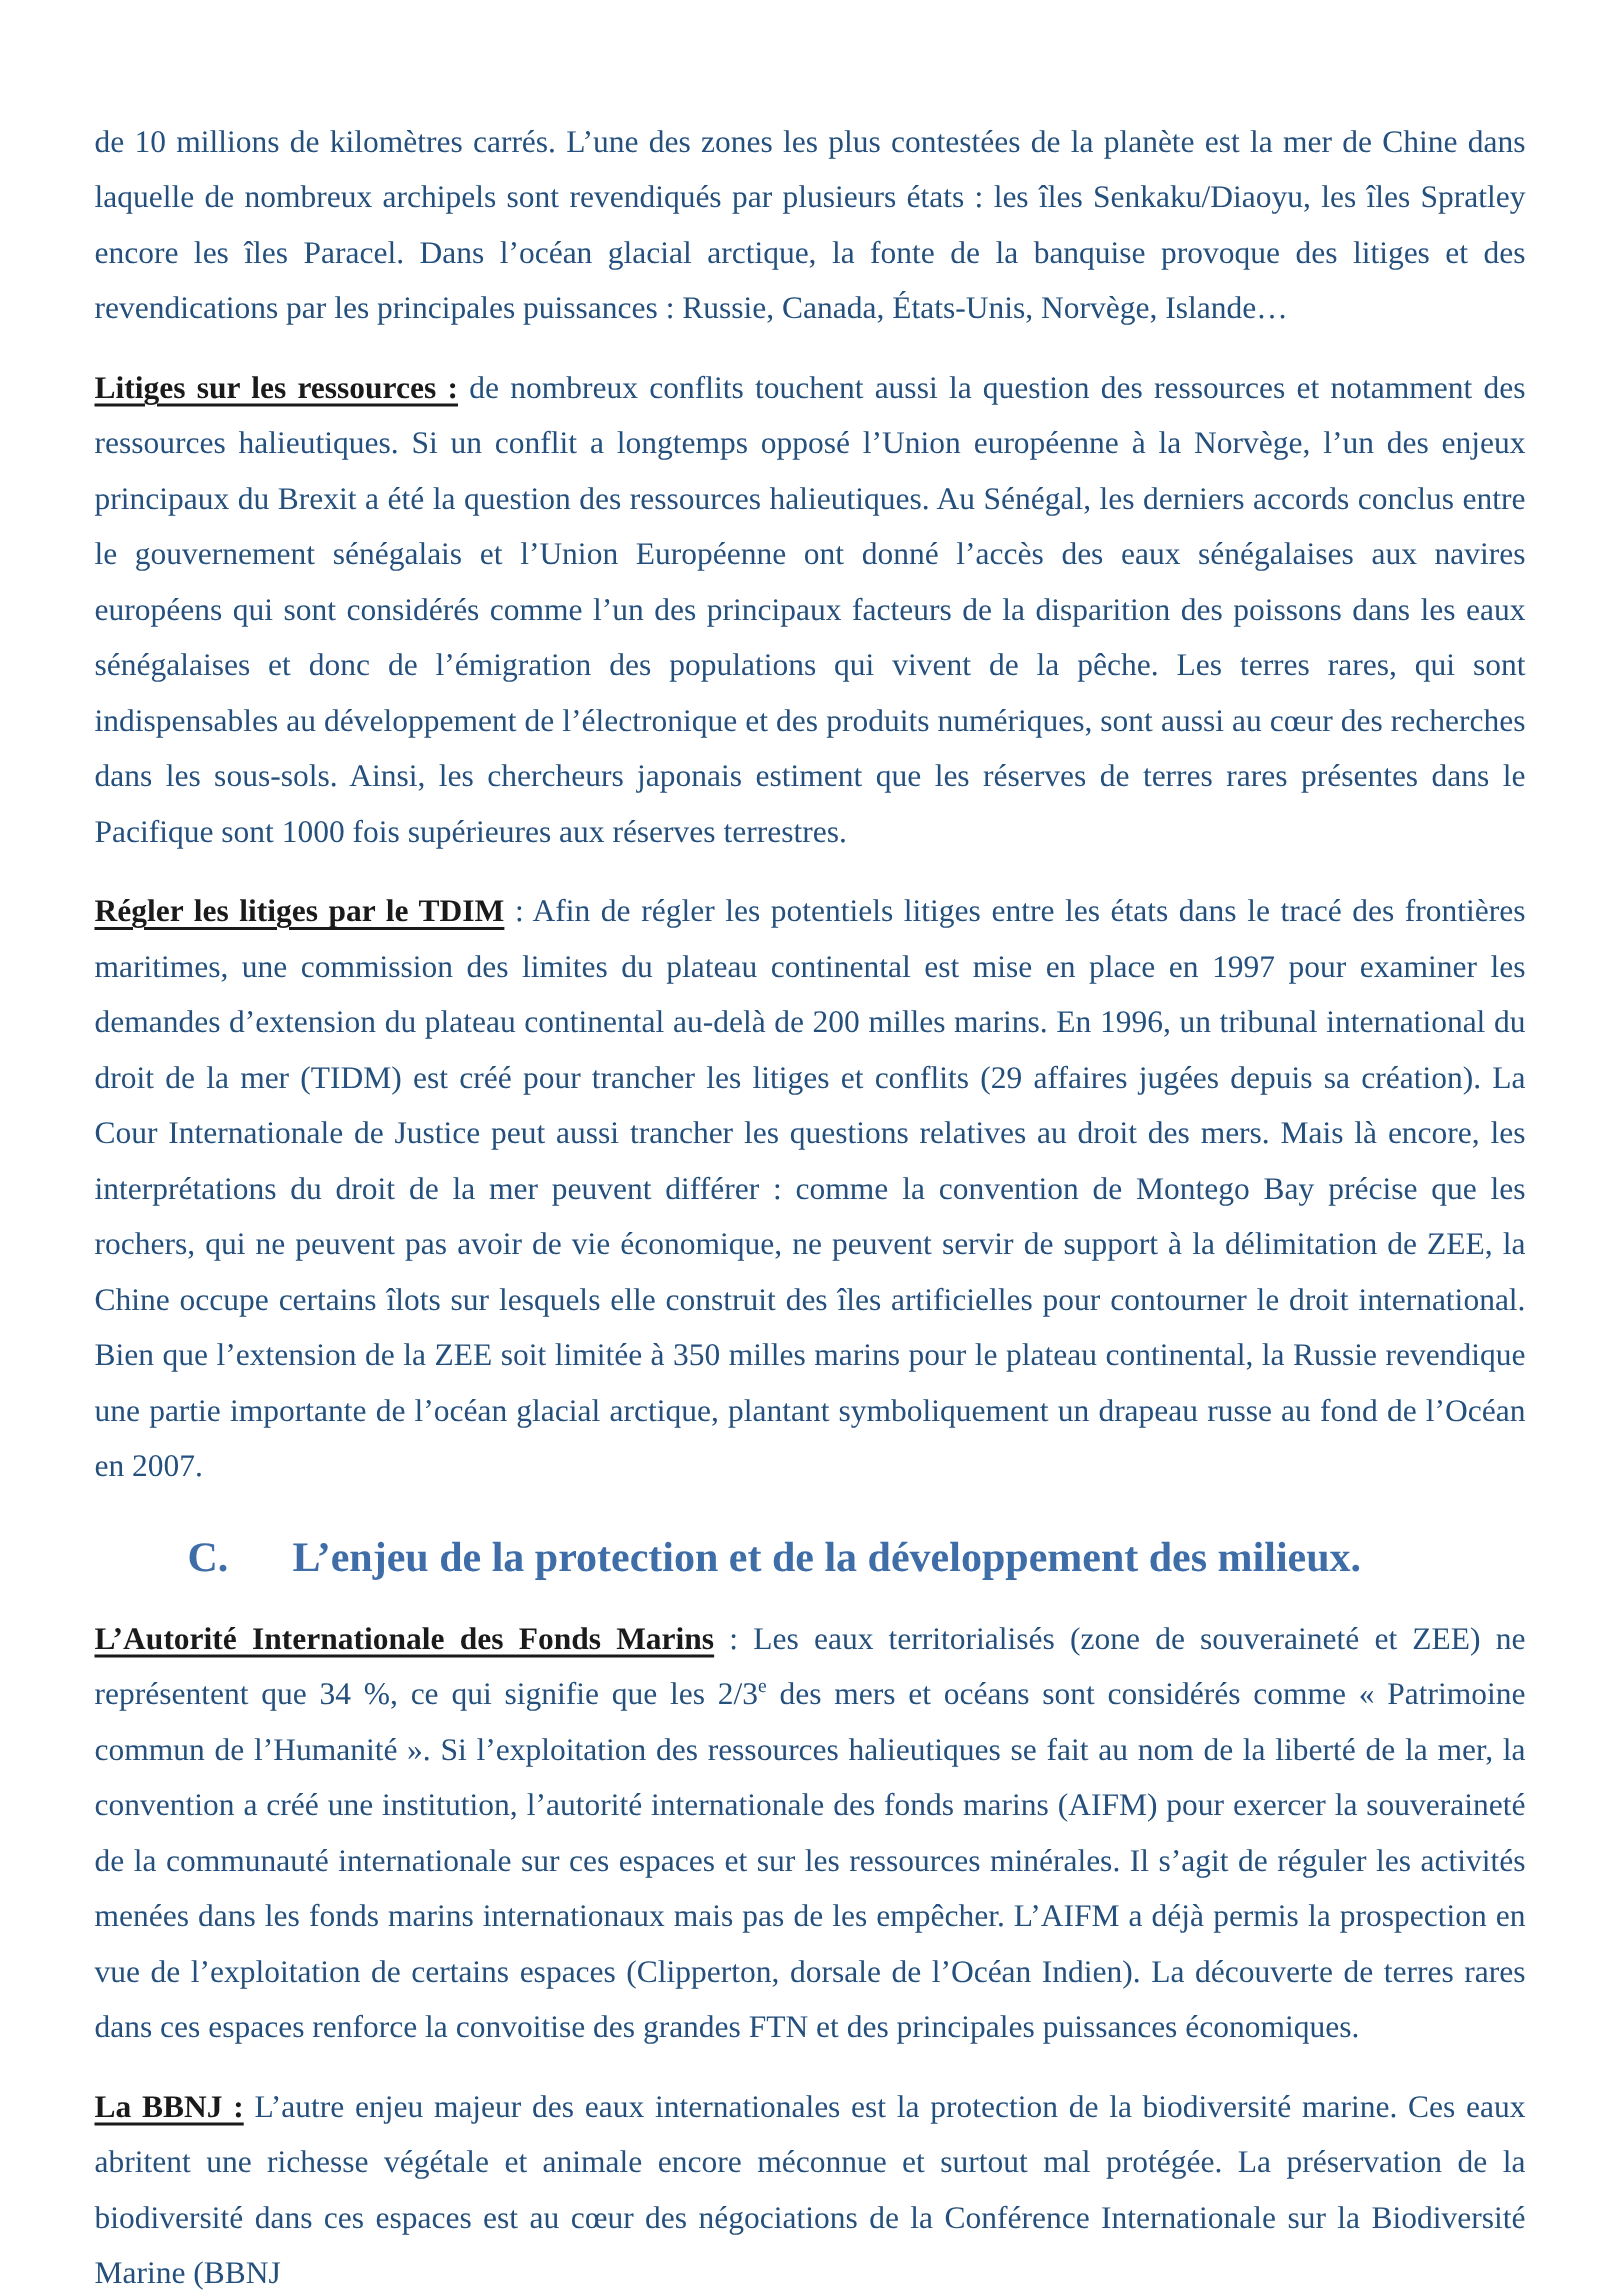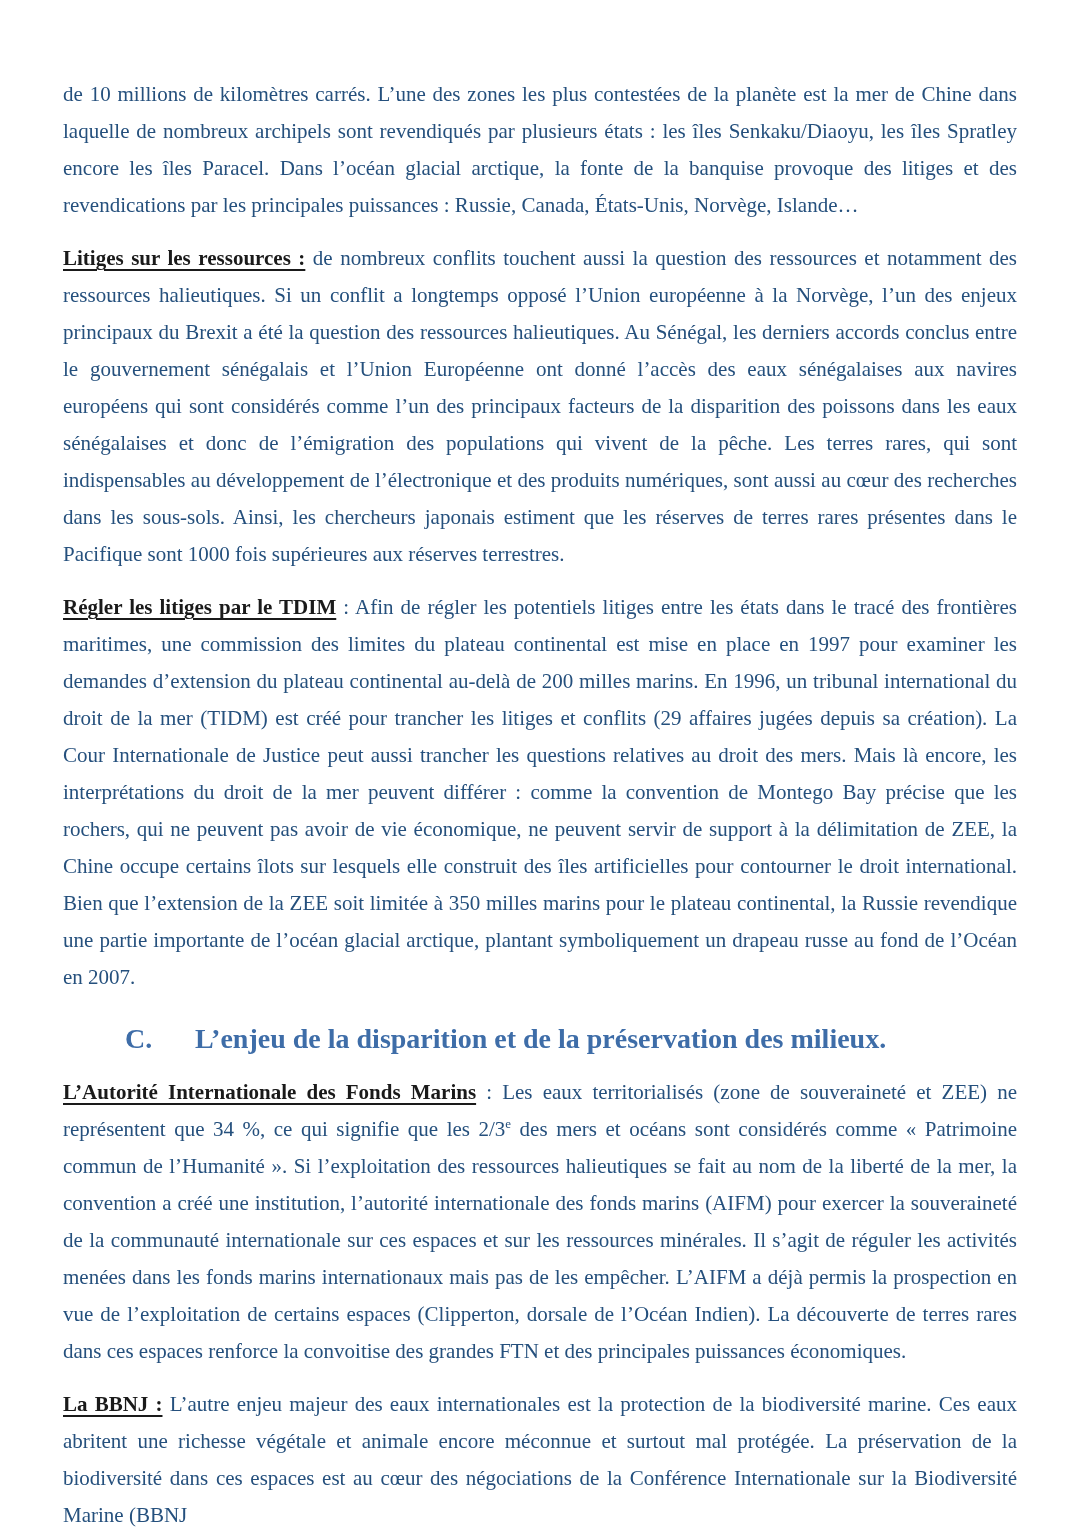--- a/index.html
+++ b/index.html
@@ -66,21 +66,21 @@
   <p class="body-para">
     <span class="lead">Litiges sur les ressources :</span><span> de nombreux conflits touchent aussi la question des ressources et notamment des ressources halieutiques. Si un conflit a longtemps opposé l’Union européenne à la Norvège, l’un des enjeux principaux du Brexit a été la question des ressources halieutiques. Au Sénégal, les derniers accords conclus entre le gouvernement sénégalais et l’Union Européenne ont donné l’accès des eaux sénégalaises aux navires européens qui sont considérés comme l’un des principaux facteurs de la disparition des poissons dans les eaux sénégalaises et donc de l’émigration des populations qui vivent de la pêche. Les terres rares, qui sont indispensables au développement de l’électronique et des produits numériques, sont aussi au cœur des recherches dans les sous-sols. Ainsi, les chercheurs japonais estiment que les réserves de terres rares présentes dans le Pacifique sont 1000 fois supérieures aux réserves terrestres.</span>
   </p>
 
   <p class="body-para">
     <span class="lead">Régler les litiges par le TDIM</span><span> : Afin de régler les potentiels litiges entre les états dans le tracé des frontières maritimes, une commission des limites du plateau continental est mise en place en 1997 pour examiner les demandes d’extension du plateau continental au-delà de 200 milles marins. En 1996, un tribunal international du droit de la mer (TIDM) est créé pour trancher les litiges et conflits (29 affaires jugées depuis sa création).  La Cour Internationale de Justice peut aussi trancher les questions relatives au droit des mers. Mais là encore, les interprétations du droit de la mer peuvent différer : comme la convention de Montego Bay précise que les rochers, qui ne peuvent pas avoir de vie économique, ne peuvent servir de support à la délimitation de ZEE, la Chine occupe certains îlots sur lesquels elle construit des îles artificielles pour contourner le droit international. Bien que l’extension de la ZEE soit limitée à 350 milles marins pour le plateau continental, la Russie revendique une partie importante de l’océan glacial arctique, plantant symboliquement un drapeau russe au fond de l’Océan en 2007.</span>
   </p>
 
   <h2 class="section-heading">
     <span class="hnum">C.</span>
-    <span class="htitle">L’enjeu de la disparition et de la préservation des milieux.</span>
+    <span class="htitle">L’enjeu de la protection et de la développement des milieux.</span>
   </h2>
 
   <p class="body-para">
     <span class="lead">L’Autorité Internationale des Fonds Marins</span><span> : Les eaux territorialisés (zone de souveraineté et ZEE) ne représentent que 34 %, ce qui signifie que les 2/3</span><sup>e</sup><span> des mers et océans sont considérés comme « Patrimoine commun de l’Humanité ».  Si l’exploitation des ressources halieutiques se fait au nom de la liberté de la mer, la convention a créé une institution, l’autorité internationale des fonds marins (AIFM) pour exercer la souveraineté de la communauté internationale sur ces espaces et sur les ressources minérales. Il s’agit de réguler les activités menées dans les fonds marins internationaux mais pas de les empêcher. L’AIFM a déjà permis la prospection en vue de l’exploitation de certains espaces (Clipperton, dorsale de l’Océan Indien). La découverte de terres rares dans ces espaces renforce la convoitise des grandes FTN et des principales puissances économiques.</span>
   </p>
 
   <p class="body-para">
     <span class="lead">La BBNJ :</span><span> L’autre enjeu majeur des eaux internationales est la protection de la biodiversité marine. Ces eaux abritent une richesse végétale et animale encore méconnue et surtout mal protégée. La préservation de la biodiversité dans ces espaces est au cœur des négociations de la Conférence Internationale sur la Biodiversité Marine (BBNJ </span>
   </p>
 

